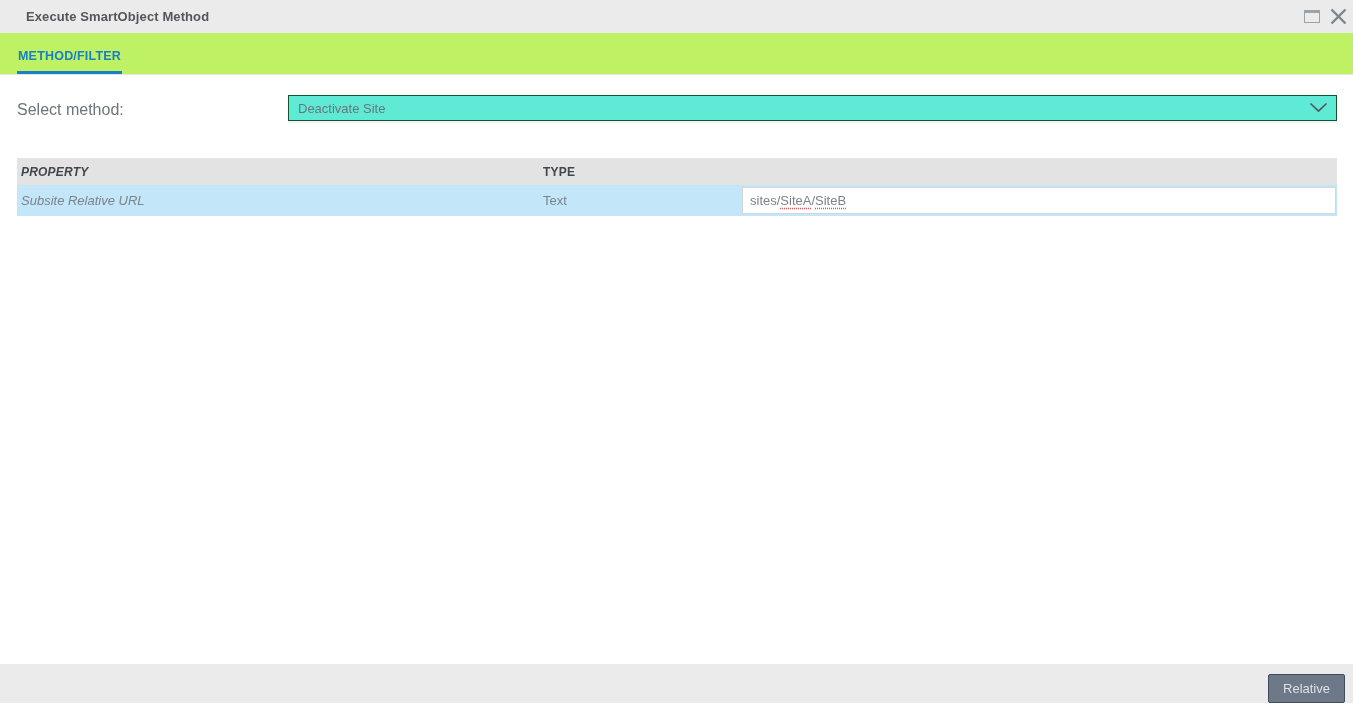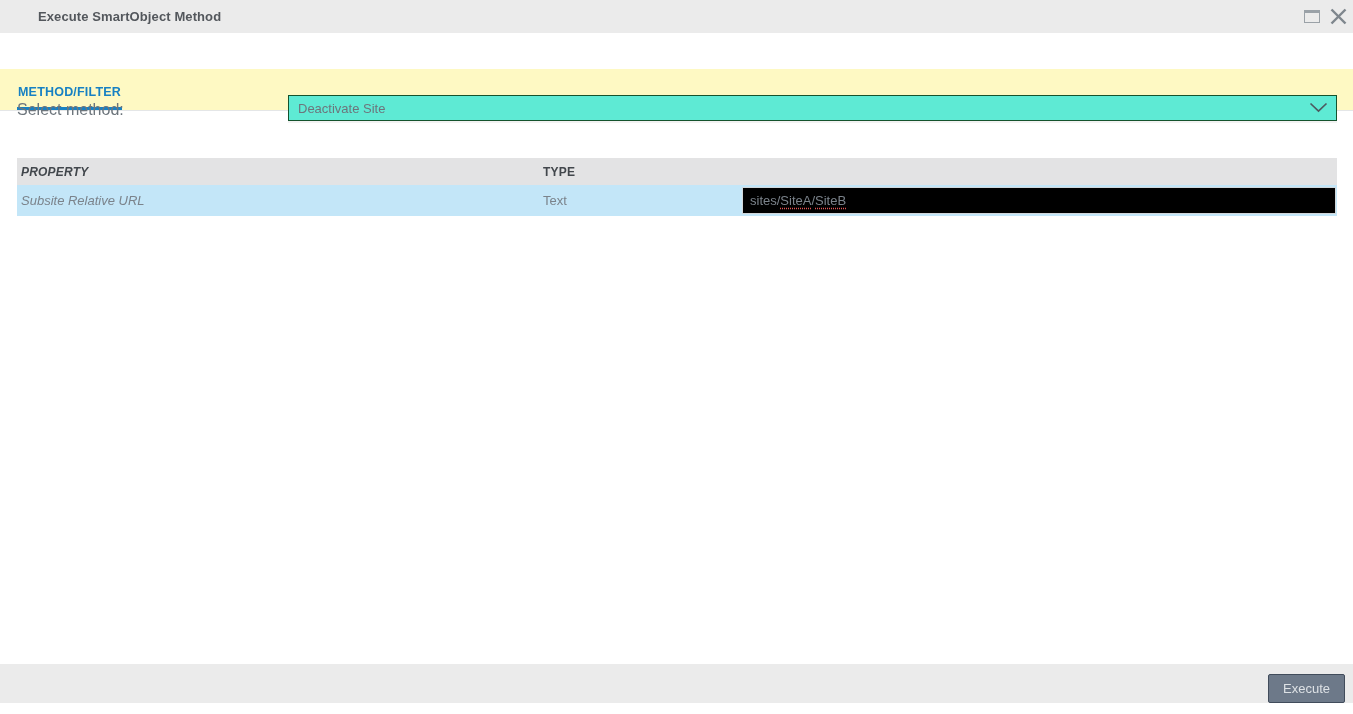--- a/index.html
+++ b/index.html
@@ -12,39 +12,39 @@
     color: #4e5257;
   }
 
   
   .titlebar {
     position: absolute; top: 0; left: 0; width: 1353px; height: 33px;
     background: #ebebeb;
     display: flex; align-items: center;
   }
   .titlebar-title {
-    margin-left: 17px; font-size: 13px; font-weight: 700; color: #53575c;
+    margin-left: 5px; font-size: 13px; font-weight: 700; color: #53575c;
     letter-spacing: 0.1px;
     padding-left: 21px;
   }
   .titlebar-controls {
     position: absolute; right: 6px; top: 0; height: 33px;
     display: flex; align-items: center; gap: 10px;
   }
   .maximize-icon {
     display: inline-block; width: 16px; height: 13px;
     border: 1px solid #9aa1a7; border-top: 3px solid #9aa1a7;
     cursor: pointer;
   }
   .close-icon { width: 17px; height: 17px; cursor: pointer; display: inline-block; }
 
   
   .tabbar {
     position: absolute; top: 33px; left: 0; width: 1353px; height: 42px;
-    background: #fef9c3; border-bottom: 1px solid #e4e6e7; margin-top: 36px;
+    background: #bef264; border-bottom: 1px solid #e4e6e7;
   }
   .tab {
     position: absolute; left: 17px; bottom: 0; height: 32px;
     display: inline-flex; align-items: center;
     font-size: 12.5px; font-weight: 700; letter-spacing: 0.2px;
     color: #1781c3; cursor: pointer;
     border-bottom: 3px solid #1781c3;
     padding: 0 1px 2px 1px;
   }
 
@@ -81,21 +81,21 @@
     display: flex; height: 31px; background: #c3e6f8; align-items: center;
     cursor: pointer;
   }
   .param-cell {
     color: #7b838b; padding-left: 4px; overflow: hidden; white-space: nowrap;
   }
   .col-property { width: 522px; flex: 0 0 auto; font-style: italic; }
   .col-type     { width: 203px; flex: 0 0 auto; }
   .col-value    { flex: 1 1 auto; padding-left: 0; padding-right: 1px; }
   .value-input {
-    width: 100%; height: 27px; background: #000000;
+    width: 100%; height: 27px; background: #ffffff;
     border: 1px solid #d2d7da;
     display: flex; align-items: center;
     padding-left: 7px; font-size: 13px; color: #7b838b;
     cursor: text; white-space: pre;
   }
   .misspelled {
     text-decoration: underline;
     text-decoration-style: dotted;
     text-decoration-color: #e25555;
     text-underline-offset: 3px;
@@ -153,14 +153,14 @@
   <div class="param-row">
     <div class="param-cell col-property">Subsite Relative URL</div>
     <div class="param-cell col-type">Text</div>
     <div class="param-cell col-value">
       <div class="value-input"><span>sites/</span><span class="misspelled">SiteA</span><span>/</span><span class="misspelled">SiteB</span></div>
     </div>
   </div>
 </div>
 
 <div class="footer">
-  <button class="execute-button">Execute</button>
+  <button class="execute-button">Relative</button>
 </div>
 
 </body></html>

